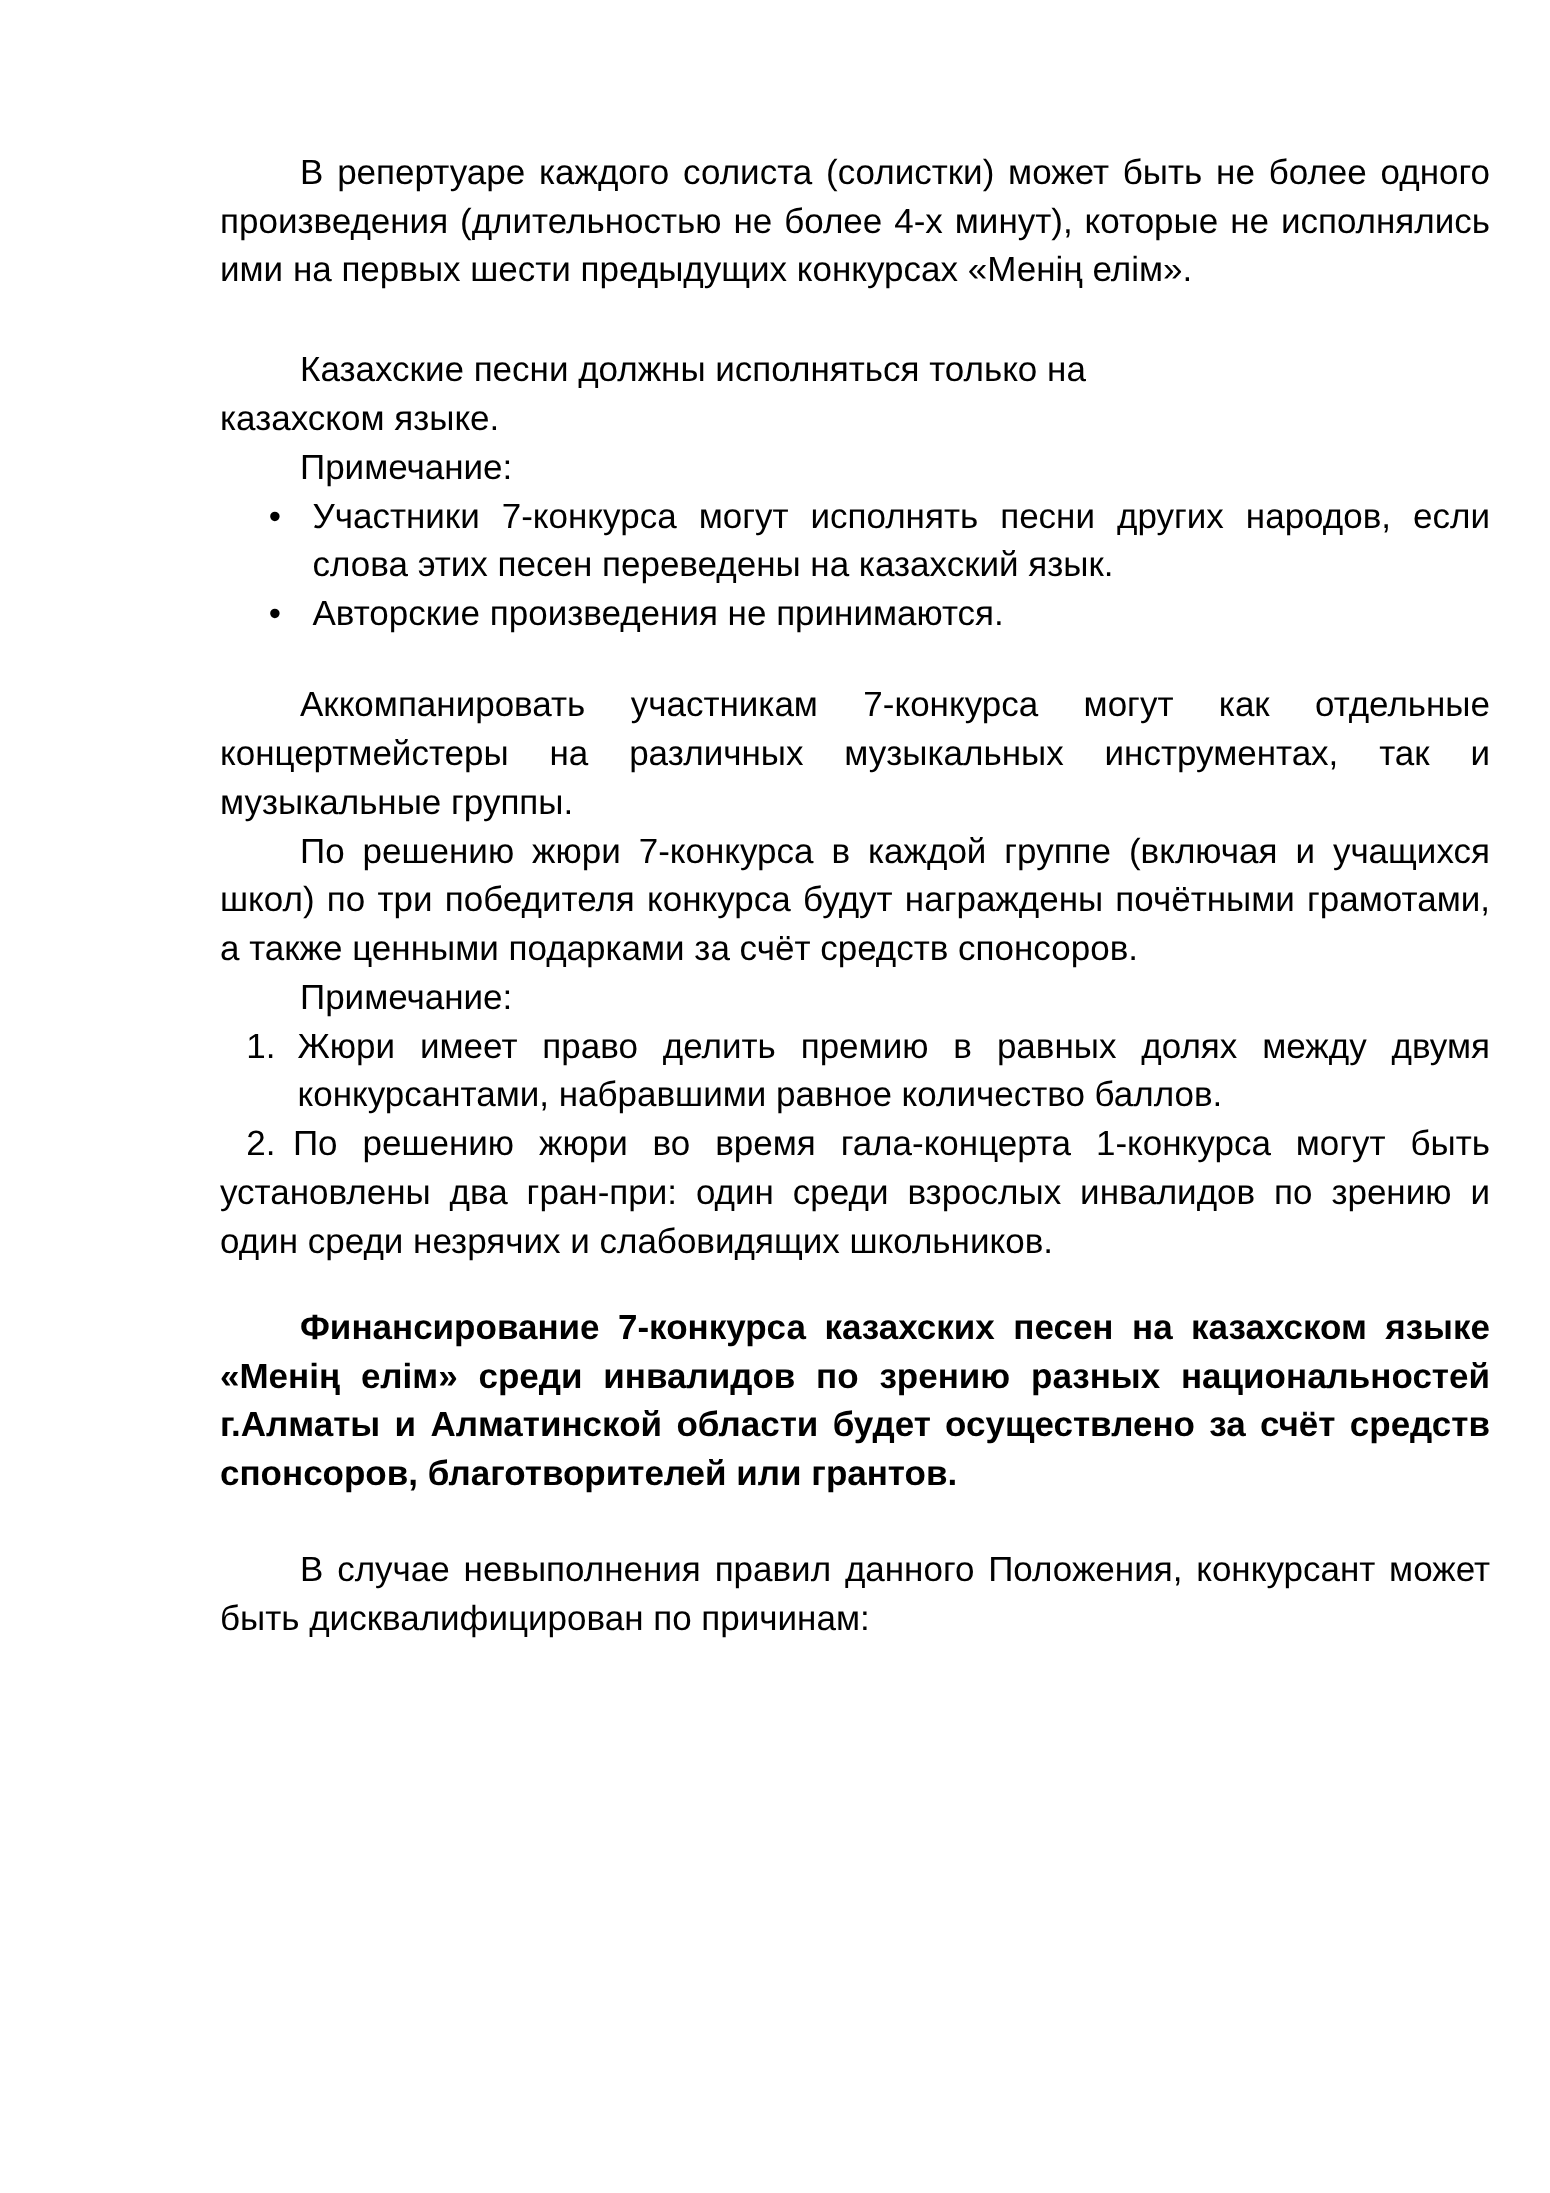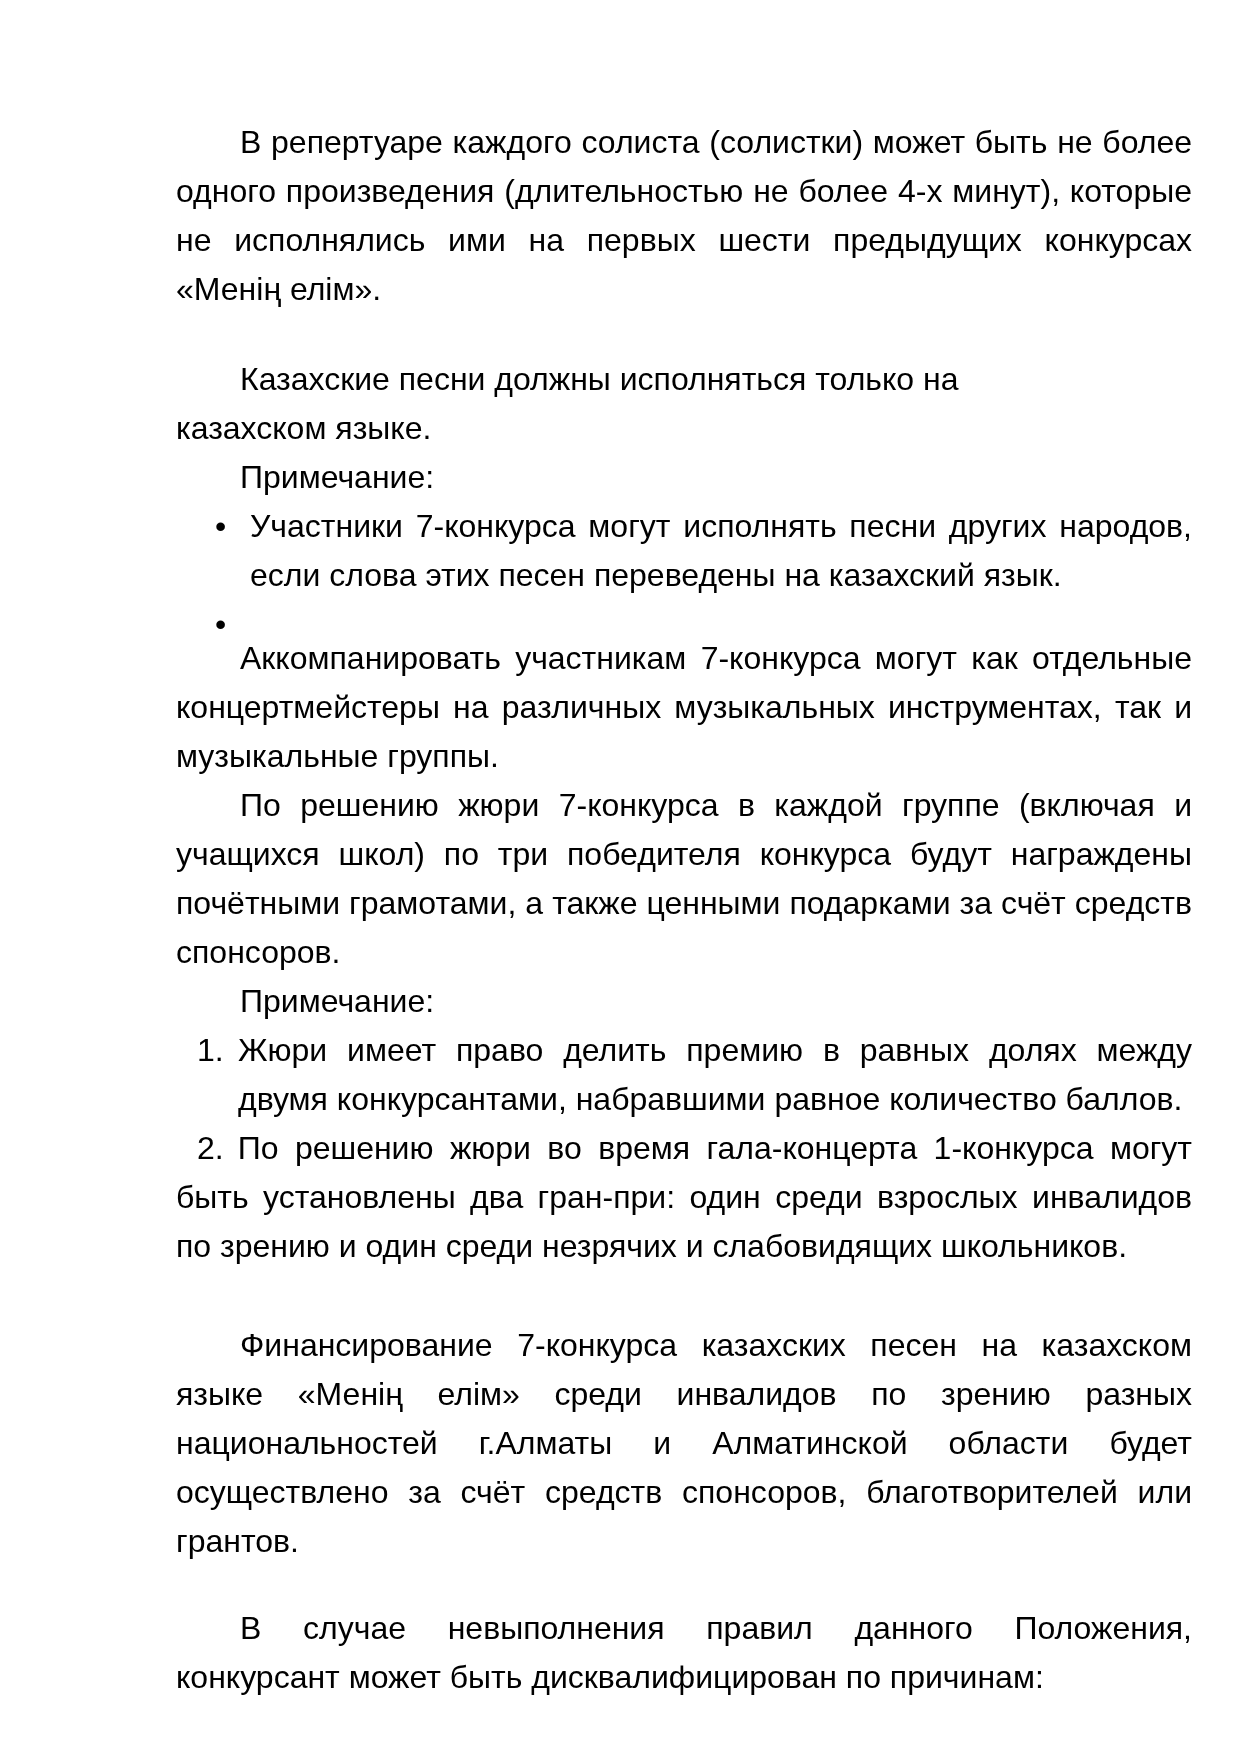--- a/index.html
+++ b/index.html
@@ -3,37 +3,37 @@
 <meta charset="utf-8">
 <style>
   html,body{margin:0;padding:0;background:#e8e8e8;}
   .page{
     position:relative;
     width:1240px;height:1754px;
     margin:0 auto;
     background:#ffffff;
     color:#000000;
     font-family:"Liberation Sans","DejaVu Sans",sans-serif;
-    font-size:32px;
-    line-height:49px;
+    font-size:28px;
+    line-height:39px;
     box-sizing:border-box;
     padding:118px 48px 0 176px;
     overflow:hidden;
     text-align:justify;
   }
   .para{margin:0;text-indent:64px;}
   .preline{white-space:pre-line;margin-top:41px;}
   .bullet-item{position:relative;padding-left:74px;text-indent:0;}
   .bullet-dot{position:absolute;left:39px;top:0;}
   .num-item{position:relative;padding-left:62px;text-indent:0;}
   .num-marker{position:absolute;left:21px;top:0;}
   .item2{text-indent:21px;}
   .num-inline{margin-right:14px;}
   .gap-accompany{margin-top:34px;}
-  .gap-financing{margin-top:50px;}
+  .gap-financing{margin-top:30px;font-weight:bold;}
   .gap-disq{margin-top:38px;}
 </style>
 </head>
 <body>
 
 <div class="page">
 
   <p class="para">В репертуаре каждого солиста (солистки) может быть не более одного произведения (длительностью не более 4-х минут), которые не исполнялись ими на первых шести предыдущих конкурсах «Менің елім».</p>
 
   <p class="para preline">Казахские песни должны исполняться только на
@@ -41,20 +41,21 @@
 
   <p class="para">Примечание:</p>
 
   <div>
     <div class="bullet-item">
       <span class="bullet-dot">•</span>
       <span>Участники 7-конкурса могут исполнять песни других народов, если слова этих песен переведены на казахский язык.</span>
     </div>
     <div class="bullet-item">
       <span class="bullet-dot">•</span>
+      <span>Авторские произведения не принимаются.</span>
     </div>
   </div>
 
   <p class="para gap-accompany">Аккомпанировать участникам 7-конкурса могут как отдельные концертмейстеры на различных музыкальных инструментах, так и музыкальные группы.</p>
 
 
   <p class="para">По решению жюри 7-конкурса в каждой группе (включая и учащихся школ) по три победителя конкурса будут награждены почётными грамотами, а также ценными подарками за счёт средств спонсоров.</p>
 
   <p class="para">Примечание:</p>
 

